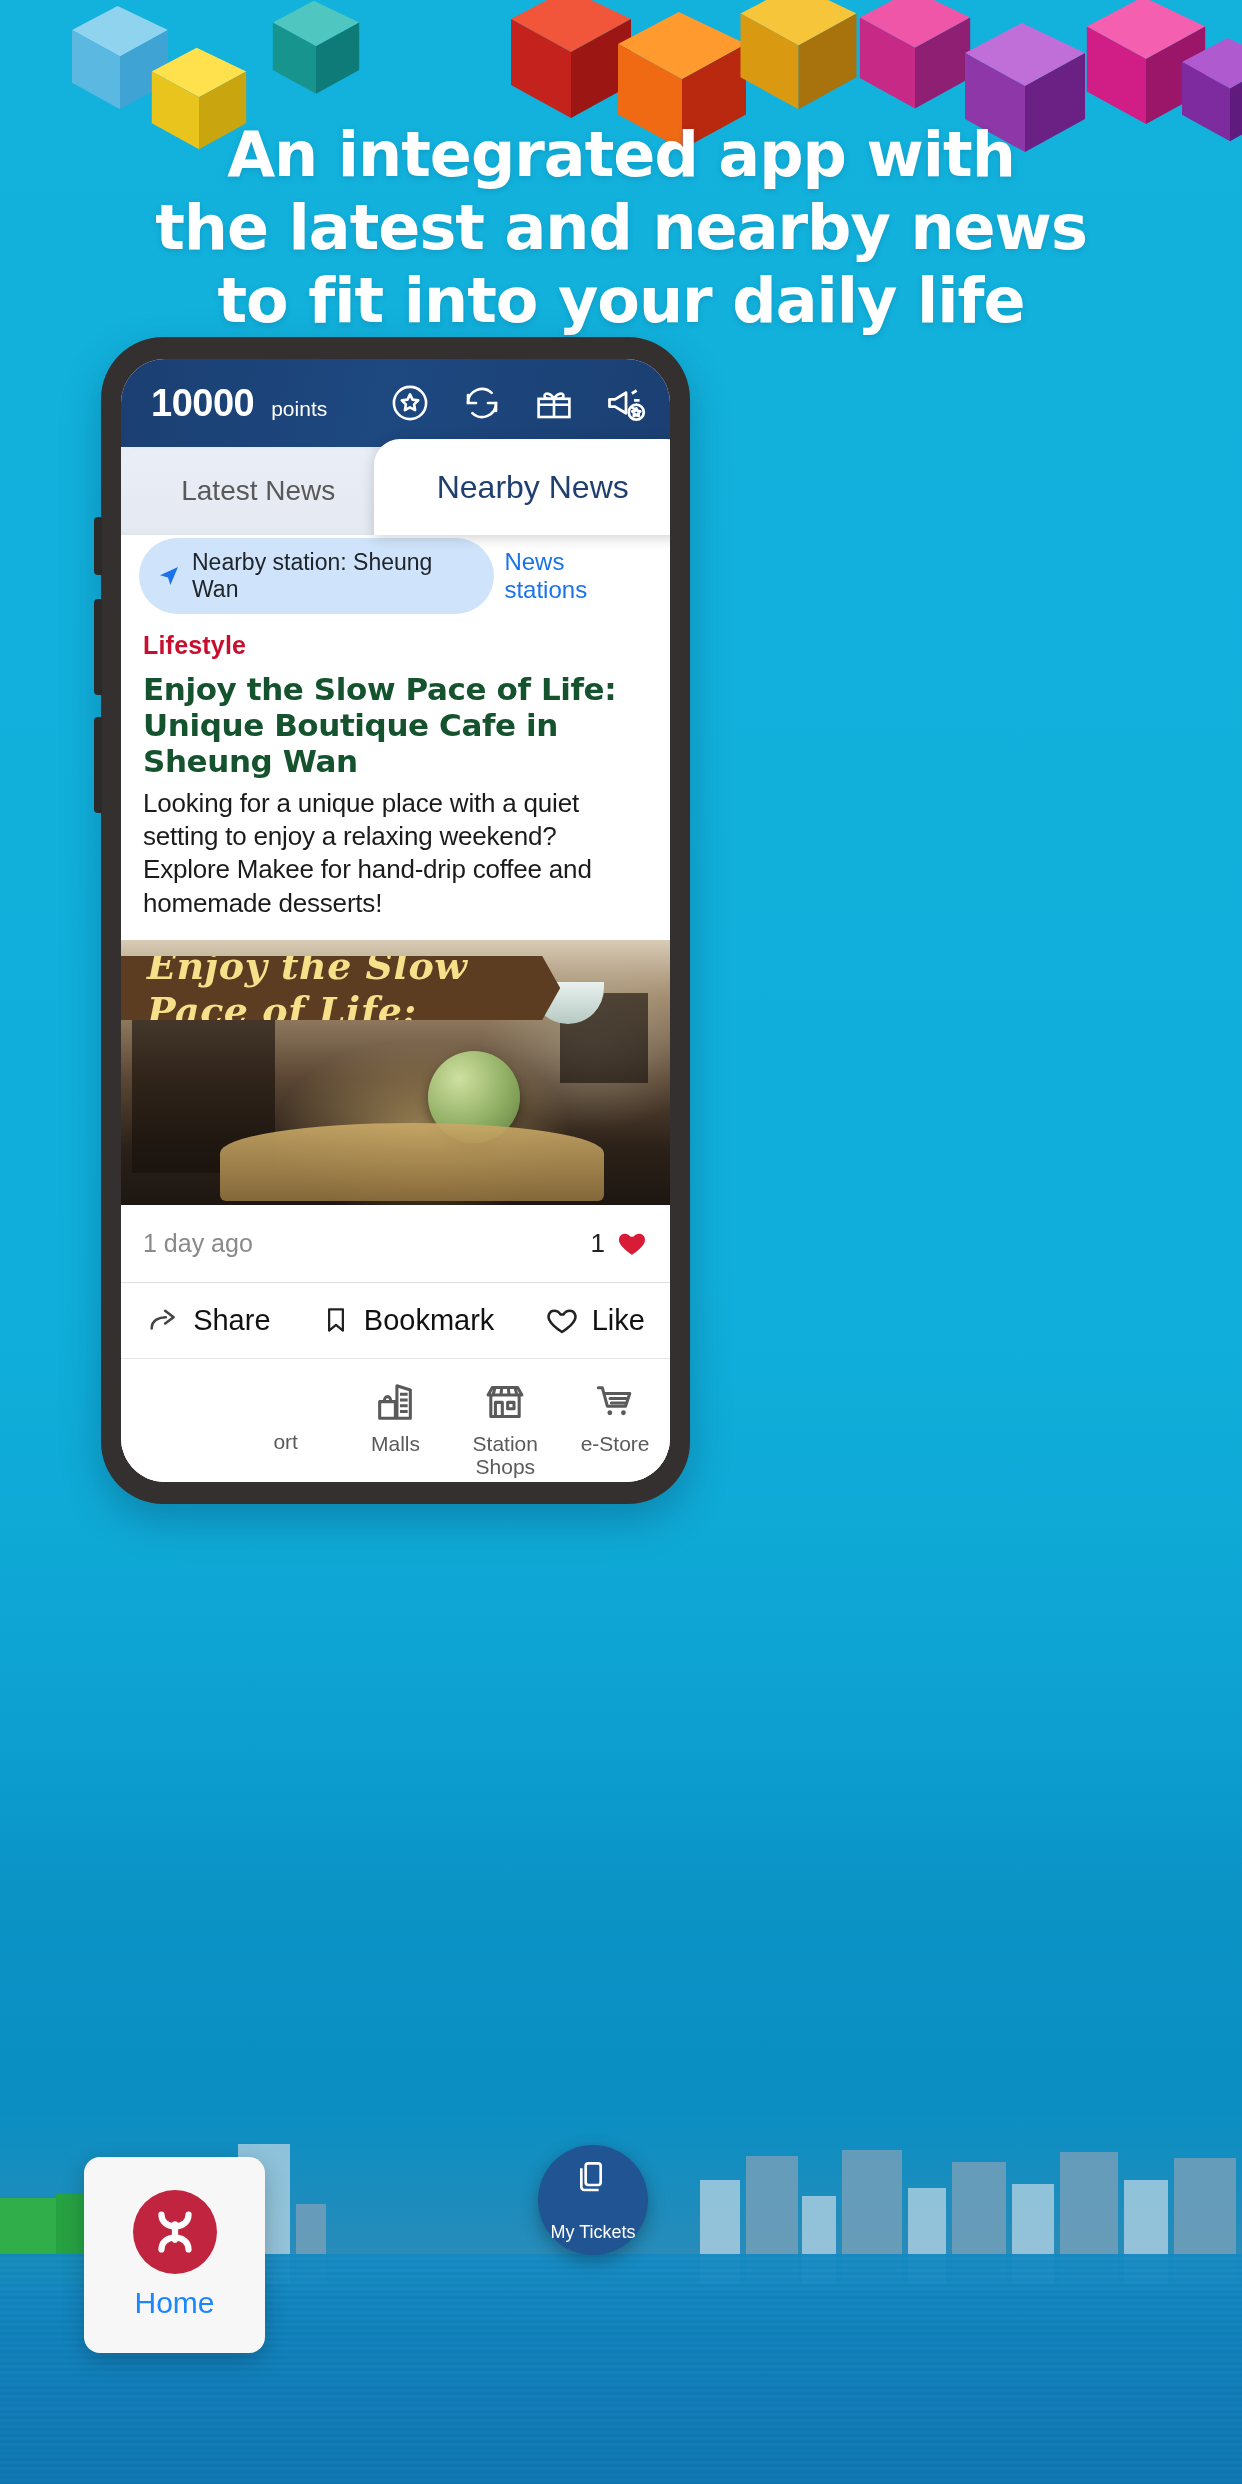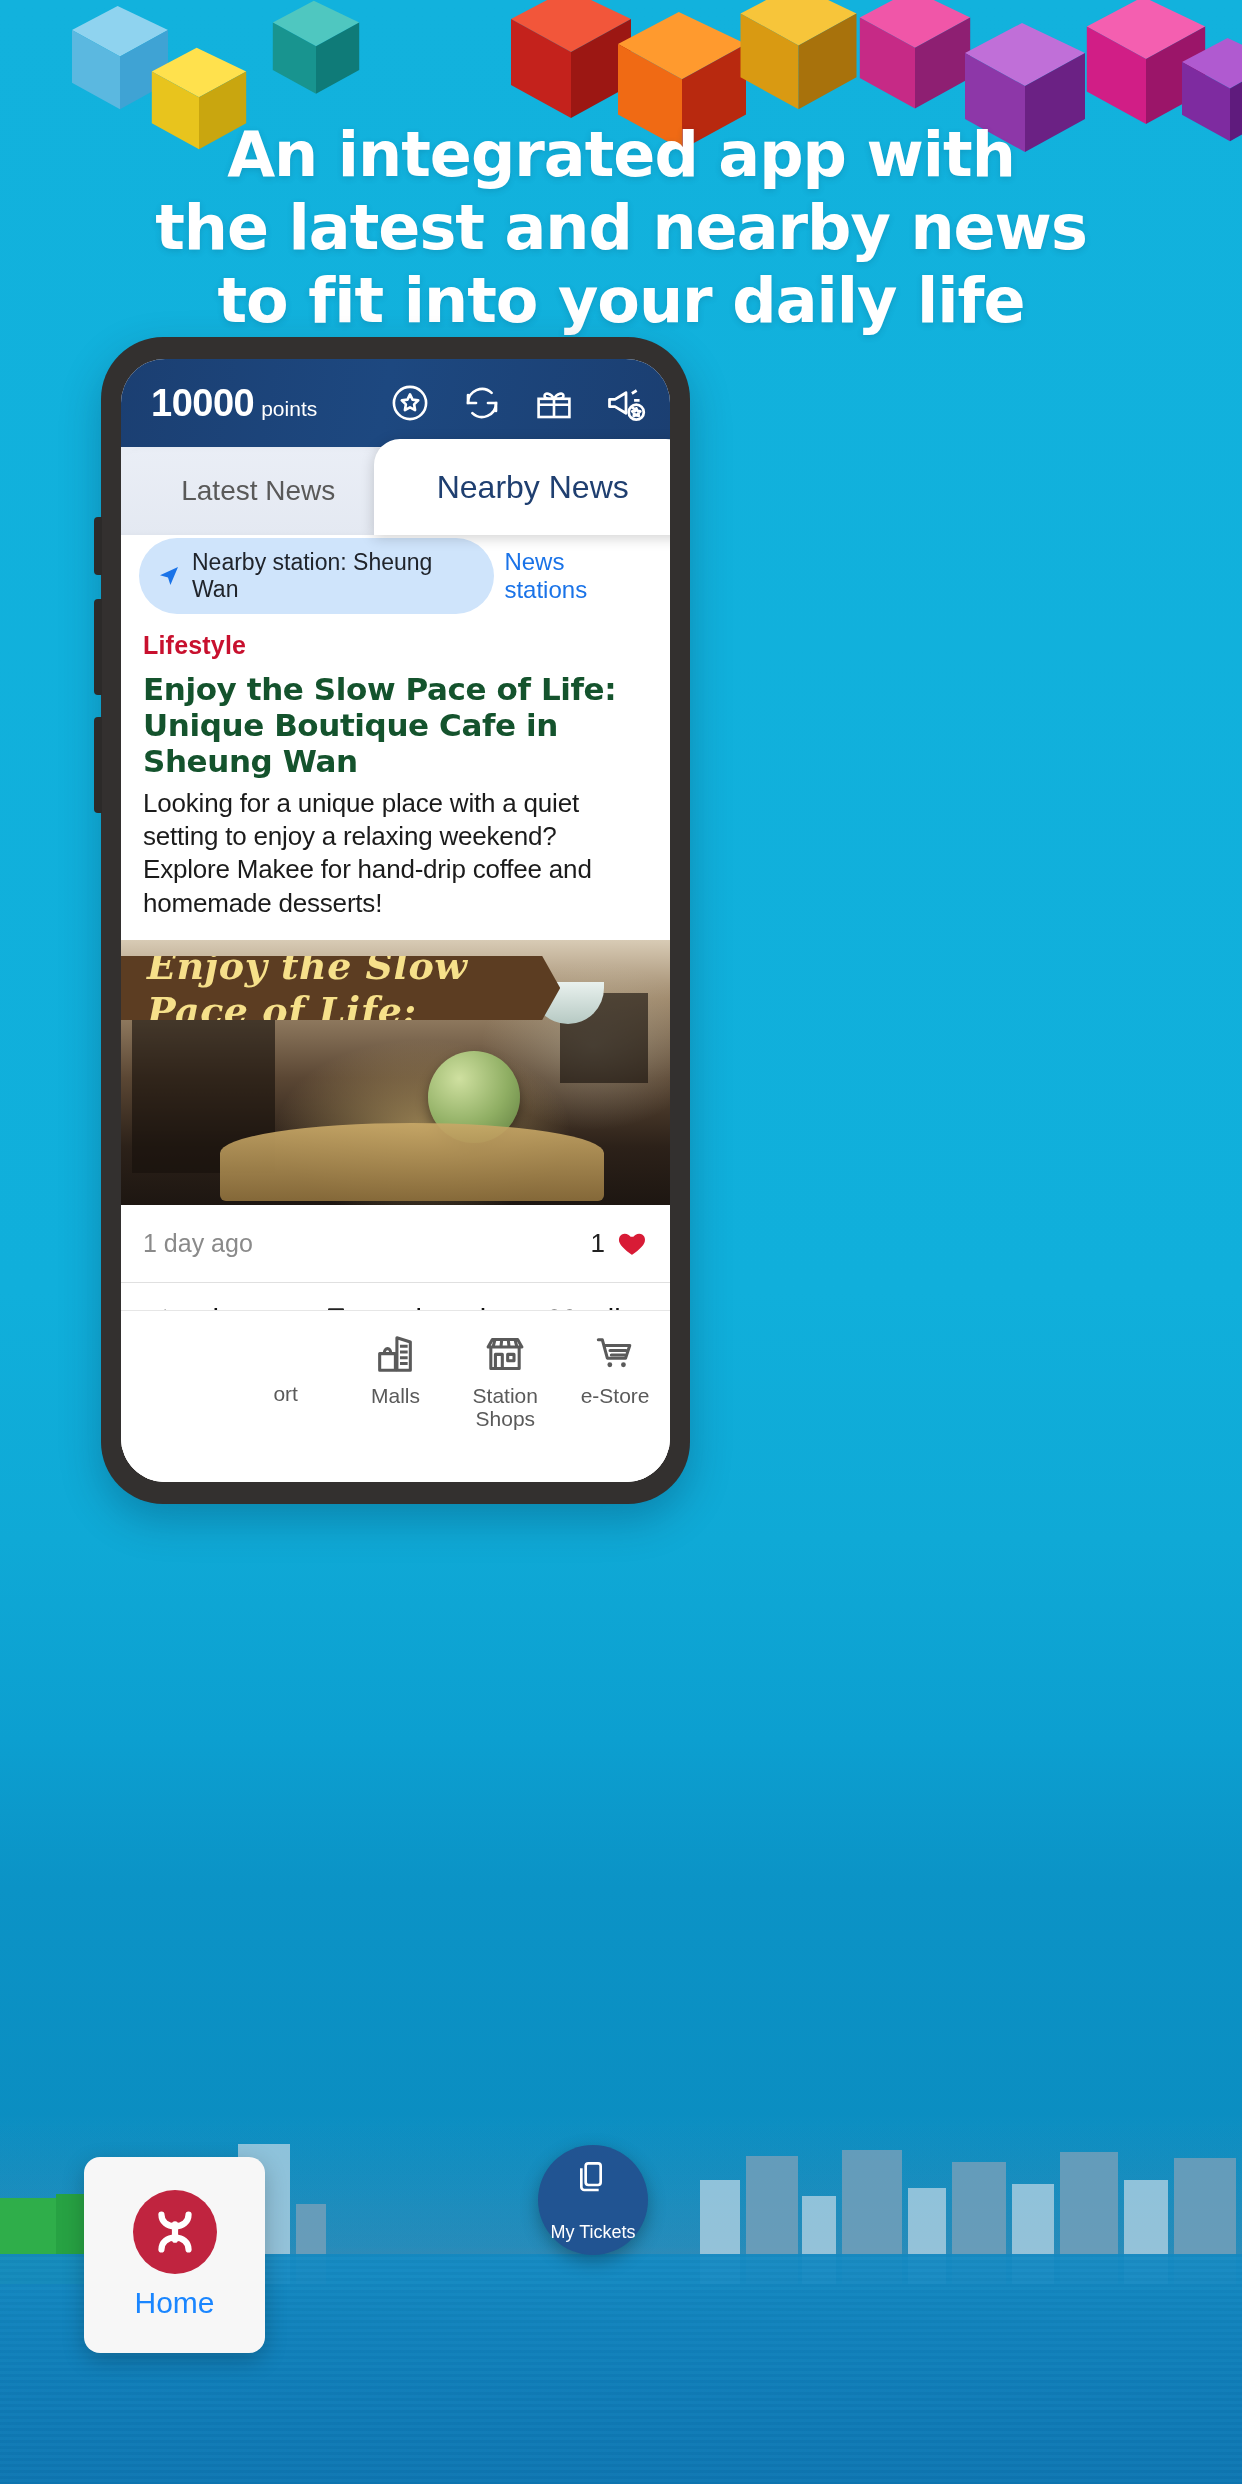--- a/index.html
+++ b/index.html
@@ -81,21 +81,21 @@
   }
 
   
   .appbar {
     height:88px;
     background:linear-gradient(100deg,#1b3f72 0%,#1d4880 48%,#1b3f72 100%);
     display:flex; align-items:center;
     padding:0 22px 0 30px;
     color:#fff;
   }
-  .points { display:flex; align-items:baseline; gap:7px; }
+  .points { display:flex; align-items:baseline; gap:17px; }
   .points .num { font-size:38px; font-weight:700; letter-spacing:-.5px; }
   .points .lbl { font-size:21px; font-weight:400; }
   .appbar-icons { margin-left:auto; display:flex; align-items:center; gap:28px; }
   .appbar-icons .ic { width:44px; height:44px; display:flex; align-items:center; justify-content:center; }
   .appbar-icons svg { display:block; }
 
   
   .tabs { position:relative; height:88px; background:#e9edf5; }
   .tab {
     position:absolute; top:0; height:88px;
@@ -208,21 +208,21 @@
     display:flex; align-items:center; justify-content:space-around;
     border-bottom:7px solid #c9c9c9;
   }
   .action { display:flex; align-items:center; gap:13px; font-size:29px; color:#111; }
   .action svg { display:block; }
 
   .filler { background:#fff; flex:1; }
 
   
   .bottomnav {
-    position:absolute; left:0; right:0; bottom:0; height:172px;
+    position:absolute; left:0; right:0; bottom:0; height:124px;
     background:#fff;
     border-top:1px solid #e6e6e6;
     display:flex; align-items:flex-start; padding-top:20px;
   }
   .nav-item { flex:1; display:flex; flex-direction:column; align-items:center; gap:8px; color:#5a5a5a; font-size:21px; text-align:center; line-height:1.08; }
   .nav-item svg { display:block; }
 
   
   .home-card {
     position:absolute; left:84px; top:2157px;

